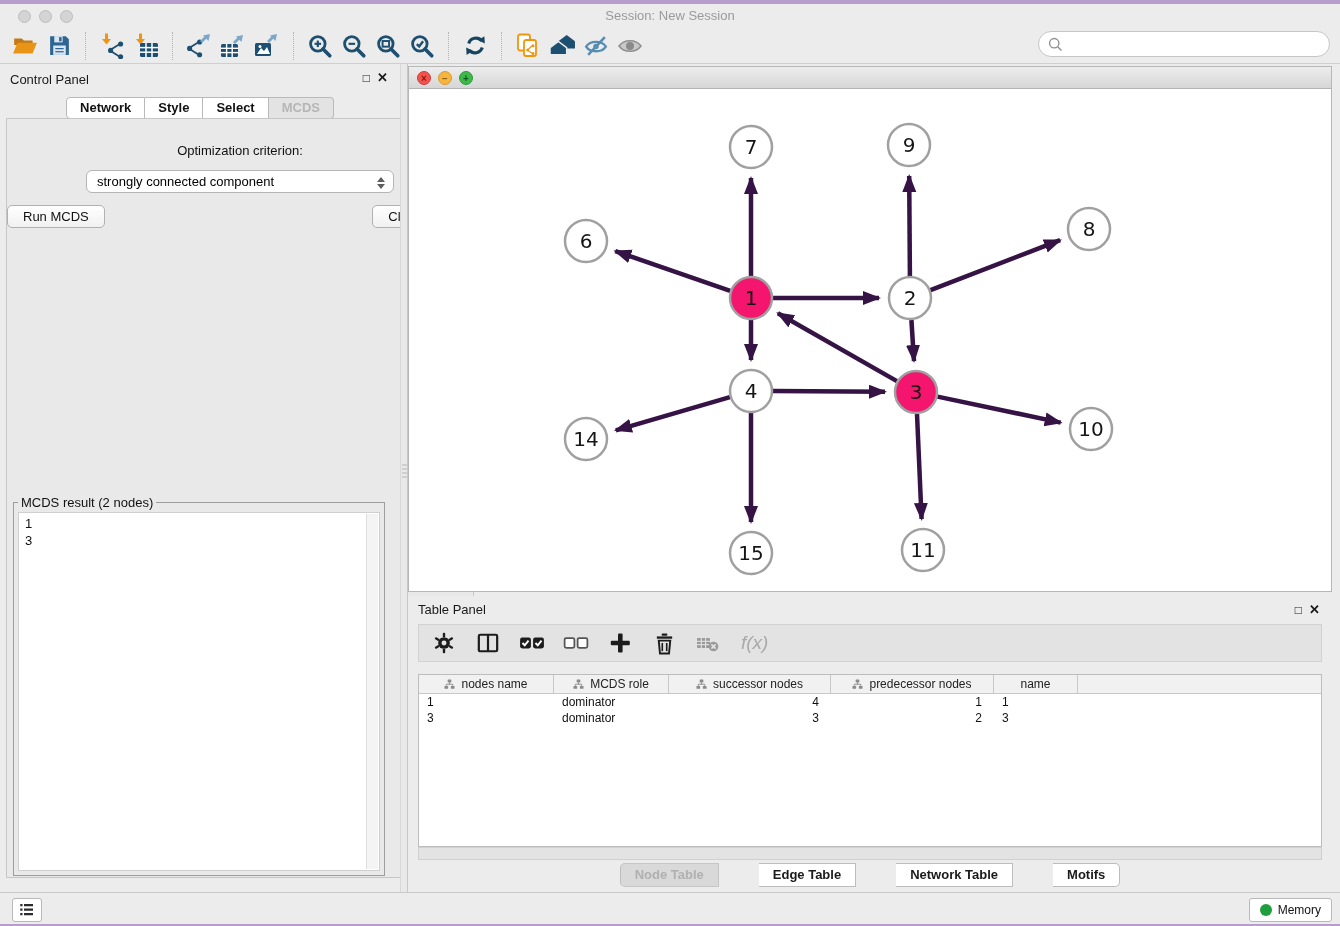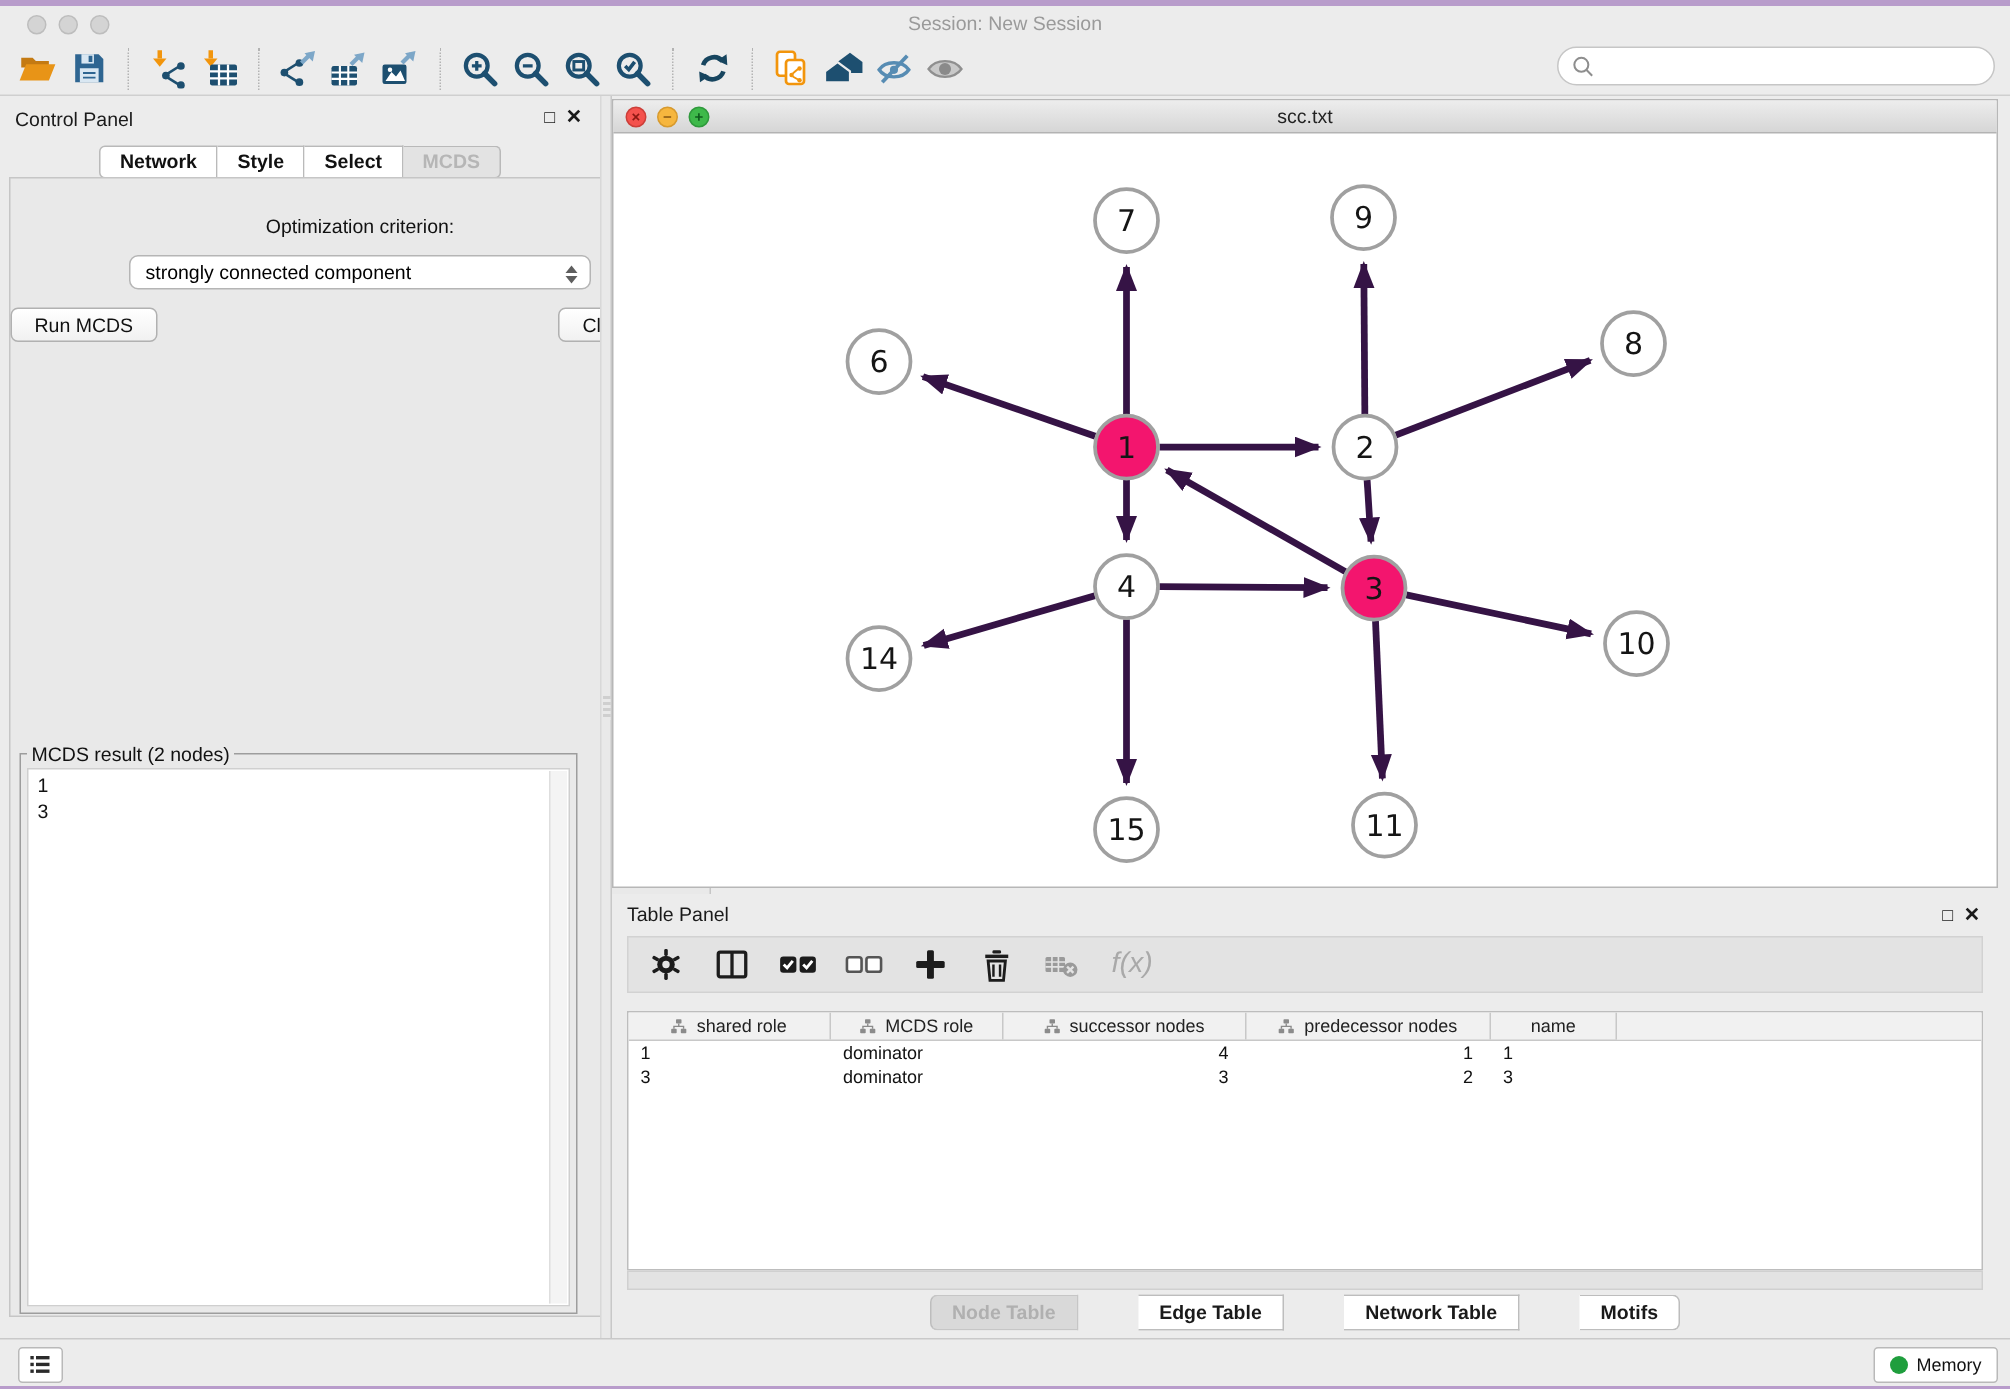--- a/index.html
+++ b/index.html
@@ -323,21 +323,20 @@
 
   <div class="v-split">
     <div class="v-split-handle"></div>
   </div>
 
   <div class="net-window">
     <div class="net-titlebar">
       <span class="traffic t-red">×</span>
       <span class="traffic t-yellow">−</span>
       <span class="traffic t-green">+</span>
-      <div class="net-title">scc.txt</div>
     </div>
     <svg id="graph-svg" width="922" height="502" viewBox="0 0 922 502">
       <defs>
         <marker id="arrowhead" markerUnits="userSpaceOnUse" markerWidth="20" markerHeight="16" refX="16" refY="7" orient="auto">
           <path id="arrow-path" d="M0,0 L18,7 L0,14 Z" fill="#351345"></path>
         </marker>
       </defs>
       <g id="edge-layer">
           <line x1="342.0" y1="187.0" x2="342.0" y2="89.0" stroke="#351345" stroke-width="4.5" marker-end="url(#arrowhead)"></line>
           <line x1="321.2" y1="201.8" x2="206.3" y2="162.1" stroke="#351345" stroke-width="4.5" marker-end="url(#arrowhead)"></line>
@@ -490,21 +489,21 @@
             <svg width="11" height="11" viewBox="0 0 12 12">
               <g fill="#8b8b8b">
                 <rect x="4" y="0.5" width="4" height="3.2" rx="0.6"></rect>
                 <rect x="0.5" y="7.5" width="4" height="3.2" rx="0.6"></rect>
                 <rect x="7.5" y="7.5" width="4" height="3.2" rx="0.6"></rect>
               </g>
               <g stroke="#8b8b8b" stroke-width="1" fill="none">
                 <path d="M6 3.7v2M2.5 7.5v-1.8h7v1.8"></path>
               </g>
             </svg>
-            <span>shared role</span>
+            <span>nodes name</span>
           </div>
           <div class="th" style="width: 115px;">
             <svg width="11" height="11" viewBox="0 0 12 12">
               <g fill="#8b8b8b">
                 <rect x="4" y="0.5" width="4" height="3.2" rx="0.6"></rect>
                 <rect x="0.5" y="7.5" width="4" height="3.2" rx="0.6"></rect>
                 <rect x="7.5" y="7.5" width="4" height="3.2" rx="0.6"></rect>
               </g>
               <g stroke="#8b8b8b" stroke-width="1" fill="none">
                 <path d="M6 3.7v2M2.5 7.5v-1.8h7v1.8"></path>

